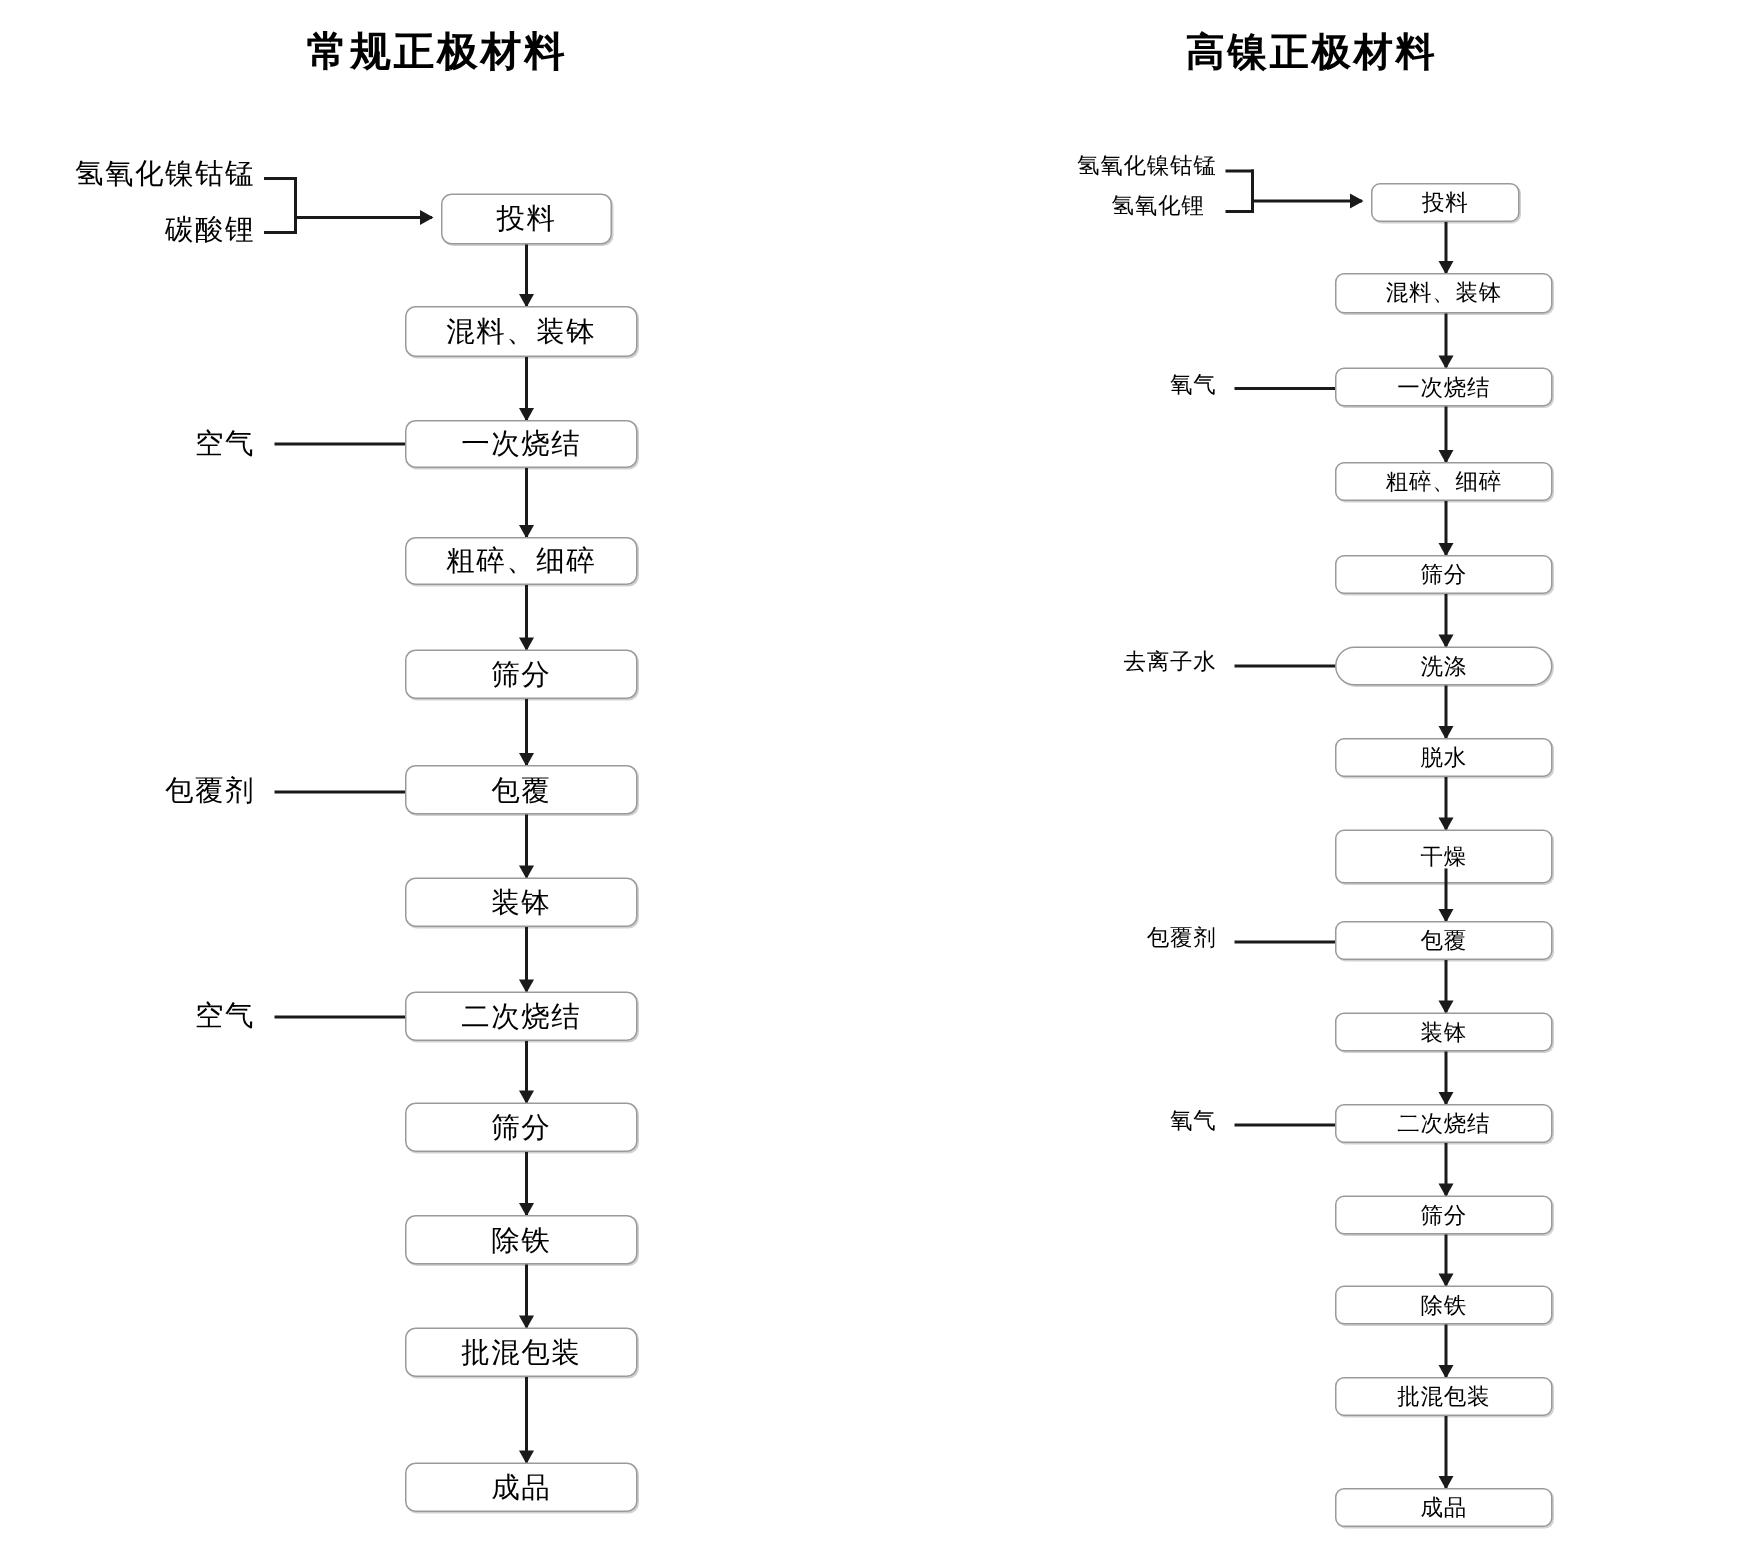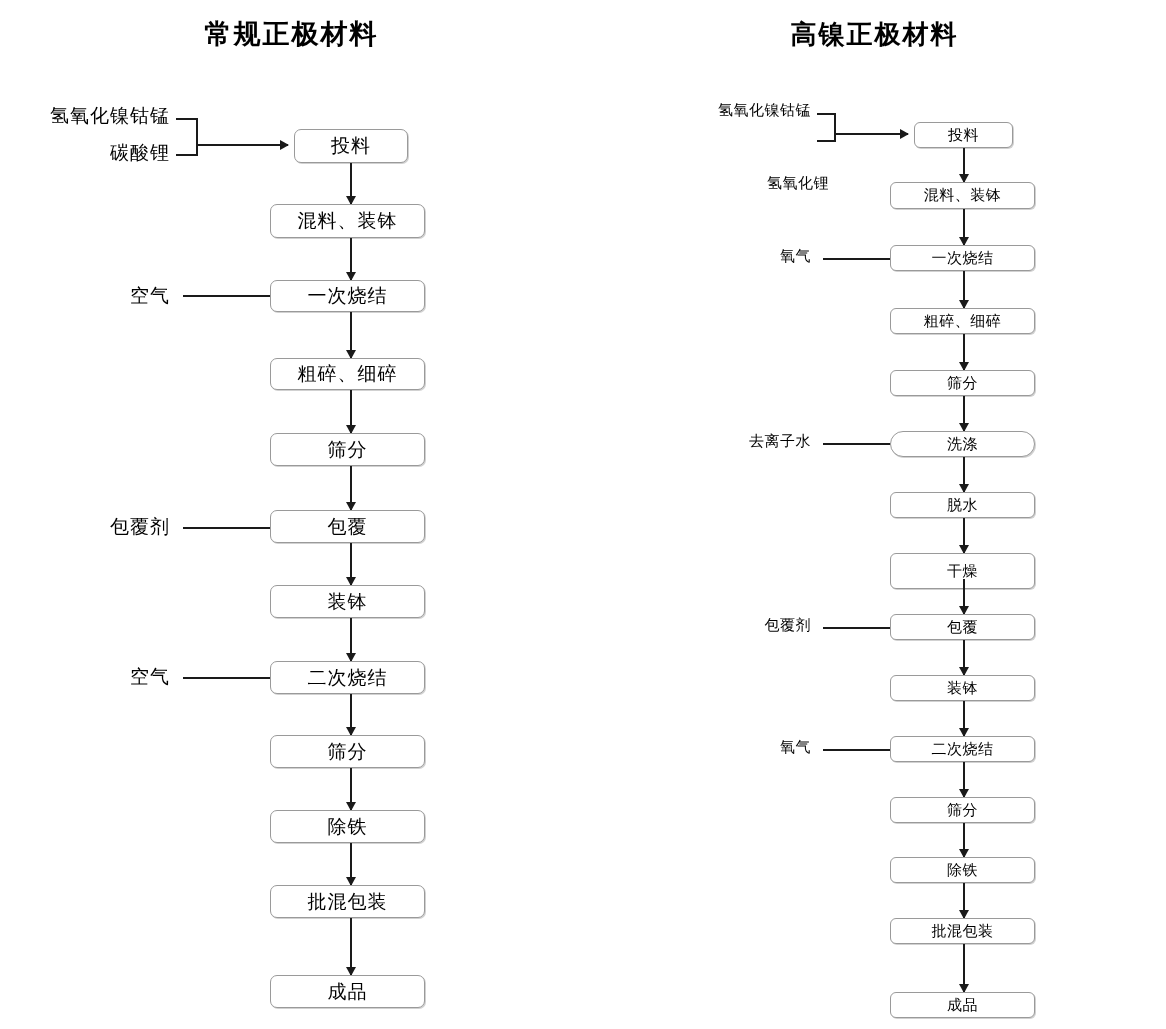--- a/index.html
+++ b/index.html
@@ -186,21 +186,21 @@
     <div class="vlink" style="left:350px; top:918px; height:57px;"></div>
 
     <div class="node" style="left:270px; top:975px; width:155px; height:33px;">成品</div>
   </div>
 
   <div class="column" id="col-right">
 
     <div class="col-title">高镍正极材料</div>
 
     <div class="feed-label" style="left:70px; top:101px; width:158px;">氢氧化镍钴锰</div>
-    <div class="feed-label" style="left:88px; top:128px; width:158px;margin-top:46px;">氢氧化锂</div>
+    <div class="feed-label" style="left:62px; top:128px; width:158px;">氢氧化锂</div>
 
     <div class="bracket" style="left:234px; top:113px; width:17px; height:25px;"></div>
     <div class="hlink" style="left:251px; top:133px; width:74px;"></div>
 
     <div class="node" style="left:331px; top:122px; width:99px; height:26px;">投料</div>
     <div class="vlink" style="left:380px; top:148px; height:34px;"></div>
 
     <div class="node" style="left:307px; top:182px; width:145px; height:27px;">混料、装钵</div>
     <div class="vlink" style="left:380px; top:209px; height:36px;"></div>
 

